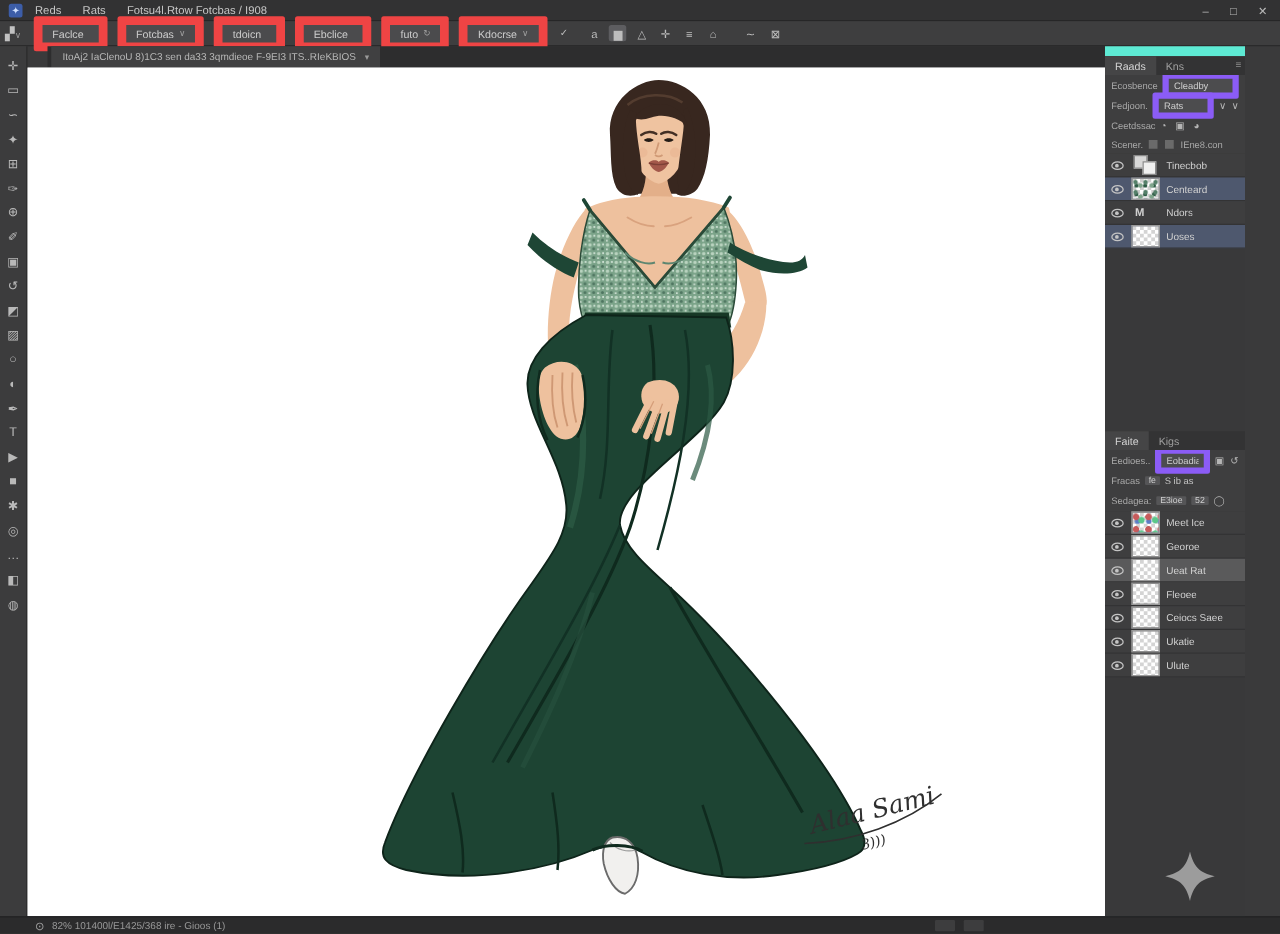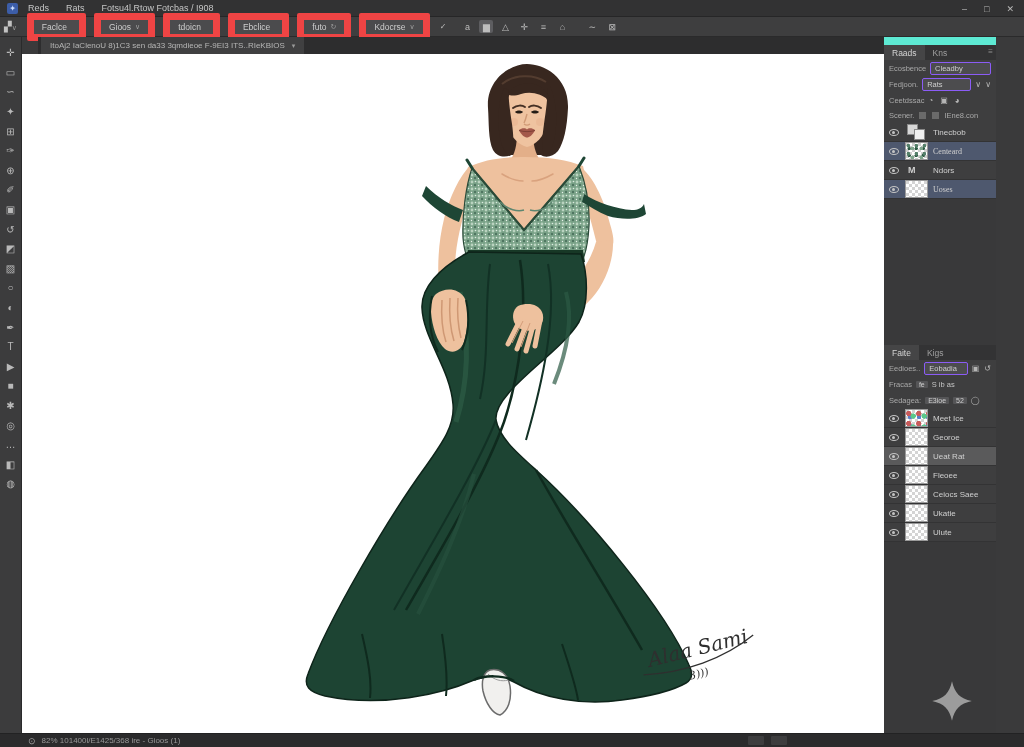--- a/index.html
+++ b/index.html
@@ -61,31 +61,31 @@
   
   .panels { position:absolute; left:884px; top:37px; bottom:14px; width:112px; background:#5eead4; }
   .panel-top { position:absolute; top:8px; left:0; right:0; height:303px; background:#39393a; }
   .panel-bottom { position:absolute; top:308px; left:0; right:0; bottom:0; background:#39393a; }
   .ptabs { height:15px; background:#333334; display:flex; align-items:stretch; position:relative; }
   .ptab { padding:0 8px; font-size:8.5px; color:#9f9f9f; display:flex; align-items:center; }
   .ptab.active { background:#454546; color:#d4d4d4; }
   .ptab-menu { position:absolute; right:3px; top:2px; color:#8d8d8d; font-size:8px; }
   .prow { height:16px; display:flex; align-items:center; padding:0 5px; gap:4px; background:#3e3e3f; }
   .prow .lbl { font-size:7.5px; color:#a9a9a9; white-space:nowrap; }
-  .psel { background:#4c4c4e; border:1px solid #8b5cf6; border-radius:2px; color:#cecece;
+  .psel { background:#4c4c4e; border:5px solid #8b5cf6; border-radius:2px; color:#cecece;
           font-size:7.5px; padding:1px 4px; display:flex; gap:5px; align-items:center; flex:1; min-width:0; }
   .psel .v { overflow:hidden; white-space:nowrap; flex:1; }
   .pic { color:#b5b5b5; font-size:8px; }
   .pbox { background:#555557; border-radius:1px; color:#cfcfcf; font-size:7px; padding:0 3px; }
   .infobit { width:7px; height:7px; background:#6a6a6a; display:inline-block; margin:0 1px; }
 
   .layers-list { display:flex; flex-direction:column; }
   .lrow { height:19px; display:flex; align-items:center; gap:5px; padding:0 4px 0 3px;
           background:#3e3e3f; border-bottom:1px solid #333334; }
-  .lrow.selected { background:#4e586e;font-family:Liberation Serif, serif; }
+  .lrow.selected { background:#4e586e; }
   .lrow.gray-sel { background:#5a5a5b; }
   .lname { font-size:8px; color:#d0d0d0; white-space:nowrap; overflow:hidden; }
   .eyewrap { width:13px; display:flex; justify-content:center; }
   .eye { width:10px; height:7px; border:1px solid #c4c4c4; border-radius:50%; position:relative; }
   .eye::after { content:''; position:absolute; left:2.5px; right:2.5px; top:1px; bottom:1px;
                 background:#c4c4c4; border-radius:50%; }
   .thumb { width:23px; height:18px; border:1px solid #9a9a9a; flex:none;
            background:repeating-conic-gradient(#ffffff 0% 25%, #d4d4d4 0% 50%); background-size:6px 6px; }
   .thumb.t-art { background-image:
       radial-gradient(circle at 30% 35%, #55806a 1.6px, transparent 2.1px),
@@ -141,21 +141,21 @@
 
   <div class="optionsbar">
     <span class="ob-tool"><span>▞</span><small>∨</small></span>
     <div class="ob-buttons">
 
     <button class="ob-btn">
         <span>Faclce</span>
         <span class="ob-caret"></span>
       </button>
         <button class="ob-btn">
-        <span>Gioos</span>
+        <span>Fotcbas</span>
         <span class="ob-caret">∨</span>
       </button>
         <button class="ob-btn">
         <span>tdoicn</span>
         <span class="ob-caret"></span>
       </button>
         <button class="ob-btn">
         <span>Ebclice</span>
         <span class="ob-caret"></span>
       </button>

